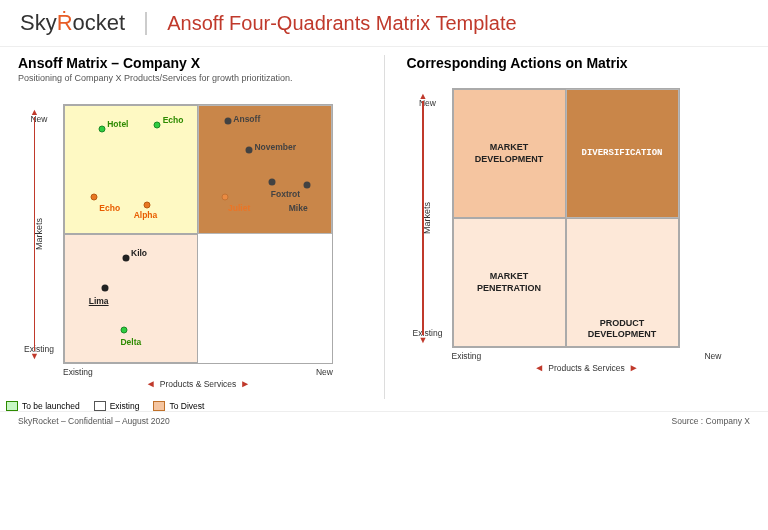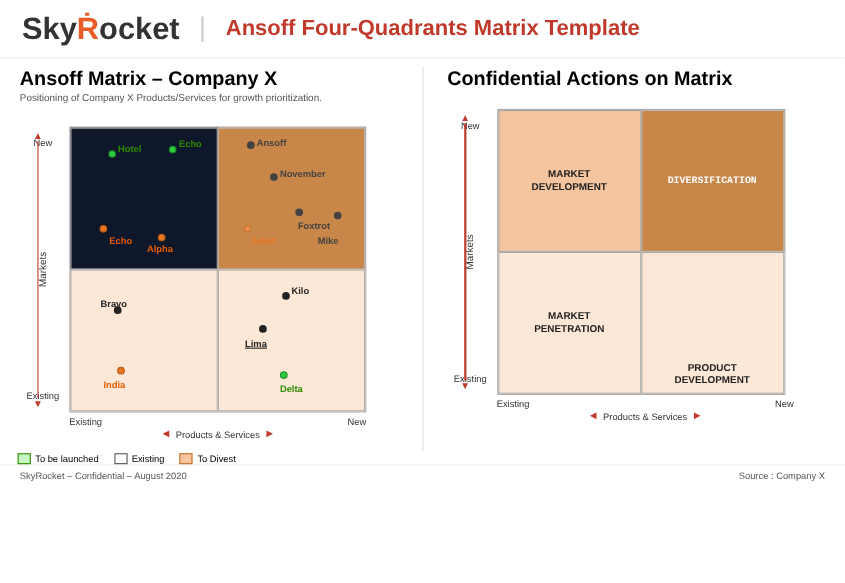--- a/index.html
+++ b/index.html
@@ -11,38 +11,38 @@
       overflow: hidden;
       position: relative;
     }
     .header {
       display: flex;
       align-items: center;
       padding: 10px 20px;
       border-bottom: 1px solid #eee;
     }
     .logo {
-      font-size: 28px;
-      font-weight: bold;
+      font-size: 22px;
+      font-weight: normal;
       color: #333;
       margin-right: 20px;
     }
     .logo span { color: #e85d26; }
     .page-title {
       font-size: 20px;
       color: #c0392b;
-      font-weight: bold;
+      font-weight: normal;
       border-left: 2px solid #ccc;
       padding-left: 20px;
     }
     .left-panel, .right-panel {
       flex: 1;
     }
     .panel-title {
-      font-size: 18px;
+      font-size: 14px;
       font-weight: bold;
       margin-bottom: 2px;
     }
     .panel-subtitle {
       font-size: 9px;
       color: #555;
       margin-bottom: 6px;
     }
     .matrix-container {
       position: relative;
@@ -57,21 +57,21 @@
       height: 260px;
       display: grid;
       grid-template-columns: 1fr 1fr;
       grid-template-rows: 1fr 1fr;
       border: 1px solid #aaa;
     }
     .quadrant {
       border: 1px solid #aaa;
       position: relative;
     }
-    .q-top-left { background: #0f172a; }
+    .q-top-left { background: #fef9c3; }
     .q-top-right { background: #c0712a; opacity: 0.85; }
     .q-bottom-left { background: #fde8d8; }
     .q-bottom-right { background: #fde8d8; }
     .dot {
       position: absolute;
       width: 7px;
       height: 7px;
       border-radius: 50%;
       transform: translate(-50%, -50%);
     }
@@ -85,21 +85,21 @@
       font-weight: bold;
     }
     .label-green { color: #2d8a00; }
     .label-orange { color: #e85d00; }
     .label-black { color: #222; }
     
     .right-matrix-grid {
       position: absolute;
       top: 15px;
       left: 45px;
-      width: 262px;
+      width: 228px;
       height: 260px;
       display: grid;
       grid-template-columns: 1fr 1fr;
       grid-template-rows: 1fr 1fr;
       border: 1px solid #aaa;
     }
     .rq-top-left { background: #f5c5a0; display: flex; align-items: center; justify-content: center; }
     .rq-top-right { background: #c0712a; opacity: 0.85; display: flex; align-items: center; justify-content: center; font-family: Liberation Mono, monospace; }
     .rq-bottom-left { background: #fde8d8; display: flex; align-items: center; justify-content: center; }
     .rq-bottom-right { background: #fde8d8; display: flex; align-items: flex-end; justify-content: center; }
@@ -119,21 +119,21 @@
       justify-content: space-between;
       font-size: 8.5px;
       color: #555;
       border-top: 1px solid #eee;
     }
     .legend {
       display: flex;
       gap: 14px;
       align-items: center;
       margin-top: 2px;
-      padding-left: 16px;
+      padding-left: 6px;
     }
     .legend-item {
       display: flex;
       align-items: center;
       gap: 4px;
       font-size: 8.5px;
     }
     .legend-box {
       width: 12px;
       height: 10px;
@@ -208,28 +208,20 @@
 
           <div class="dot dot-black" style="left:55%;top:60%;"></div>
           <span class="dot-label label-black" style="left:40%;top:65%;padding-left:19px;">Foxtrot</span>
 
           <div class="dot dot-black" style="left:82%;top:62%;"></div>
           <span class="dot-label label-black" style="left:68%;top:68%;margin-top:11px;">Mike</span>
 
           <div class="dot dot-orange" style="left:20%;top:72%;"></div>
           <span class="dot-label label-orange" style="left:22%;top:76%;">Juliet</span>
         </div>
-        <div class="quadrant q-bottom-left">
-
-          <div class="dot dot-black" style="left:32%;top:28%;"></div>
-          <span class="dot-label label-black" style="left:20%;top:20%;">Bravo</span>
-
-          <div class="dot dot-orange" style="left:34%;top:72%;"></div>
-          <span class="dot-label label-orange" style="left:22%;top:78%;">India</span>
-        </div>
         <div class="quadrant q-bottom-right">
 
           <div class="dot dot-black" style="left:46%;top:18%;"></div>
           <span class="dot-label label-black" style="left:50%;top:10%;">Kilo</span>
 
           <div class="dot dot-black" style="left:30%;top:42%;"></div>
           <span class="dot-label label-black" style="left:18%;top:48%;text-decoration:underline;">Lima</span>
 
           <div class="dot dot-green" style="left:45%;top:75%;"></div>
           <span class="dot-label label-green" style="left:42%;top:80%;">Delta</span>
@@ -245,21 +237,21 @@
         <span style="color:#c0392b;font-size:10px;">◄</span>
         <span>Products &amp; Services</span>
         <span style="color:#c0392b;font-size:10px;">►</span>
       </div>
     </div>
   </div>
 
   <div class="divider-v"></div>
 
   <div class="right-panel">
-    <div class="panel-title">Confidential Actions on Matrix</div>
+    <div class="panel-title">Corresponding Actions on Matrix</div>
     <div class="matrix-container">
 
       <div style="position:absolute;left:2px;top:25px;height:240px;display:flex;flex-direction:column;justify-content:space-between;align-items:center;width:38px;">
         <span style="font-size:8.5px;color:#333;">New</span>
         <span style="font-size:9px;color:#333;transform:rotate(-90deg);white-space:nowrap;">Markets</span>
         <span style="font-size:8.5px;color:#333;">Existing</span>
       </div>
       <div style="position:absolute;left:12px;top:18px;height:254px;display:flex;flex-direction:column;align-items:center;">
         <span style="font-size:9px;color:#c0392b;">▲</span>
         <div style="flex:1;width:1.5px;background:#c0392b;"></div>

